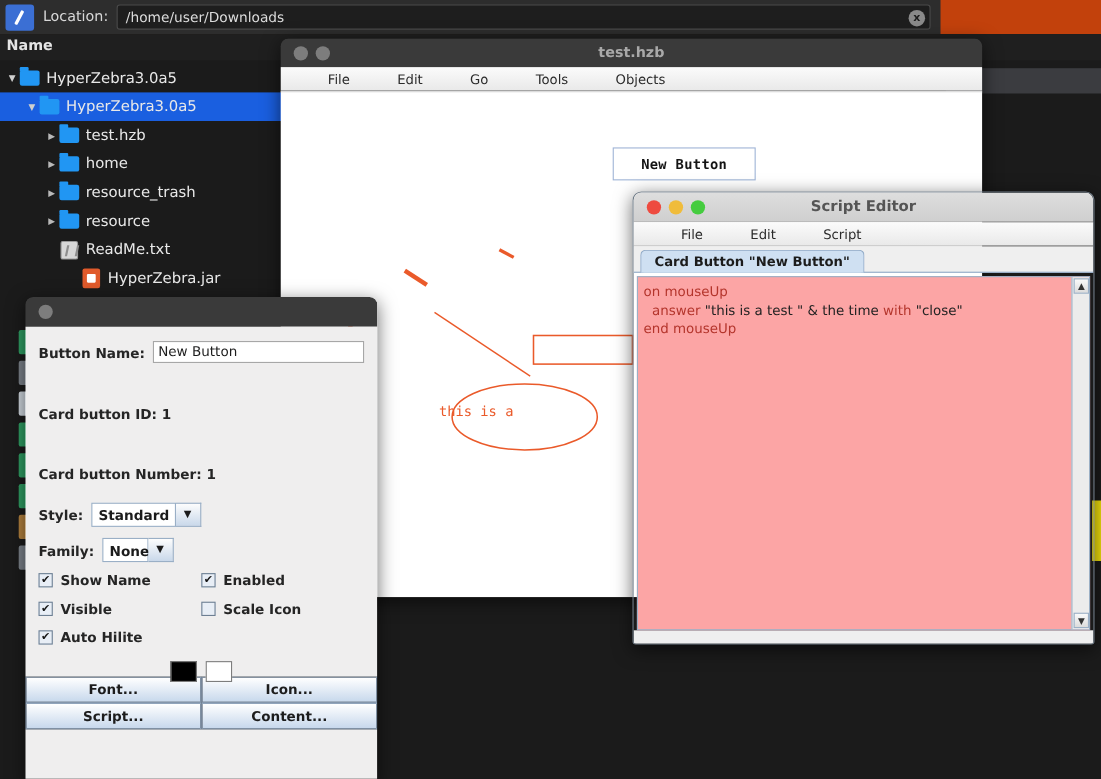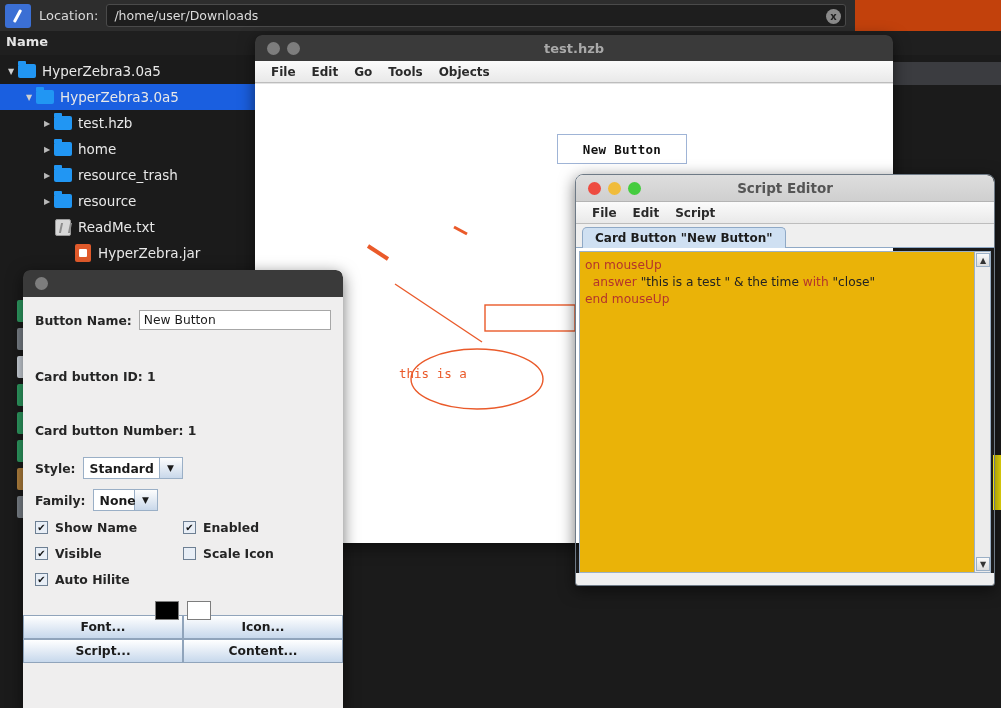--- a/index.html
+++ b/index.html
@@ -107,21 +107,21 @@
   .titlebar .ttl {
     position:absolute; left:0; right:0; text-align:center;
     font-size:13px; font-weight:bold; pointer-events:none;
   }
   .menubar {
     height:22px; display:flex; align-items:center; gap:0;
     background:linear-gradient(#fbfbfb,#e9e9e9);
     border-bottom:1px solid #bdbdbd; padding-left:8px;
   }
   .menubar .mi {
-    font-size:12px; font-weight:bold; color:#2a2a2a; padding:1px 8px;
+    font-size:12px; font-weight:normal; color:#2a2a2a; padding:1px 8px;margin-left:27px;
   }
 
   
   #winCard { left:255px; top:35px; width:638px; height:508px; }
   #winCard .titlebar { background:#3a3a3a; }
   #winCard .ttl { color:#a9a9a9; }
   .card-canvas {
     position:relative; width:638px; height:460px; background:#fff;
     border-top:1px solid #e4e4e4;
   }
@@ -149,21 +149,21 @@
     height:24px; background:#efefef; position:relative;
     border-bottom:1px solid #8fa9c6; padding-left:6px;
   }
   .se-tab {
     position:absolute; left:6px; top:3px; height:21px; padding:0 12px;
     background:#cfe0f2; border:1px solid #8fa9c6; border-bottom:none;
     border-radius:5px 5px 0 0; display:flex; align-items:center;
     font-size:12px; font-weight:bold; color:#1c1c1c;
   }
   .se-body {
-    position:relative; height:322px; background:#eab308;
+    position:relative; height:322px; background:#fca5a5;
     border:1px solid #9bb0c6; margin:3px 3px 0 3px;
     display:flex;
     justify-content:center;
   }
   .se-code {
     flex:1 1 auto; padding:5px 4px 0 5px;
     font-family:"DejaVu Sans", sans-serif; font-size:12.2px;
     line-height:17px; white-space:pre;
   }
   .kw { color:#b4352c; }

